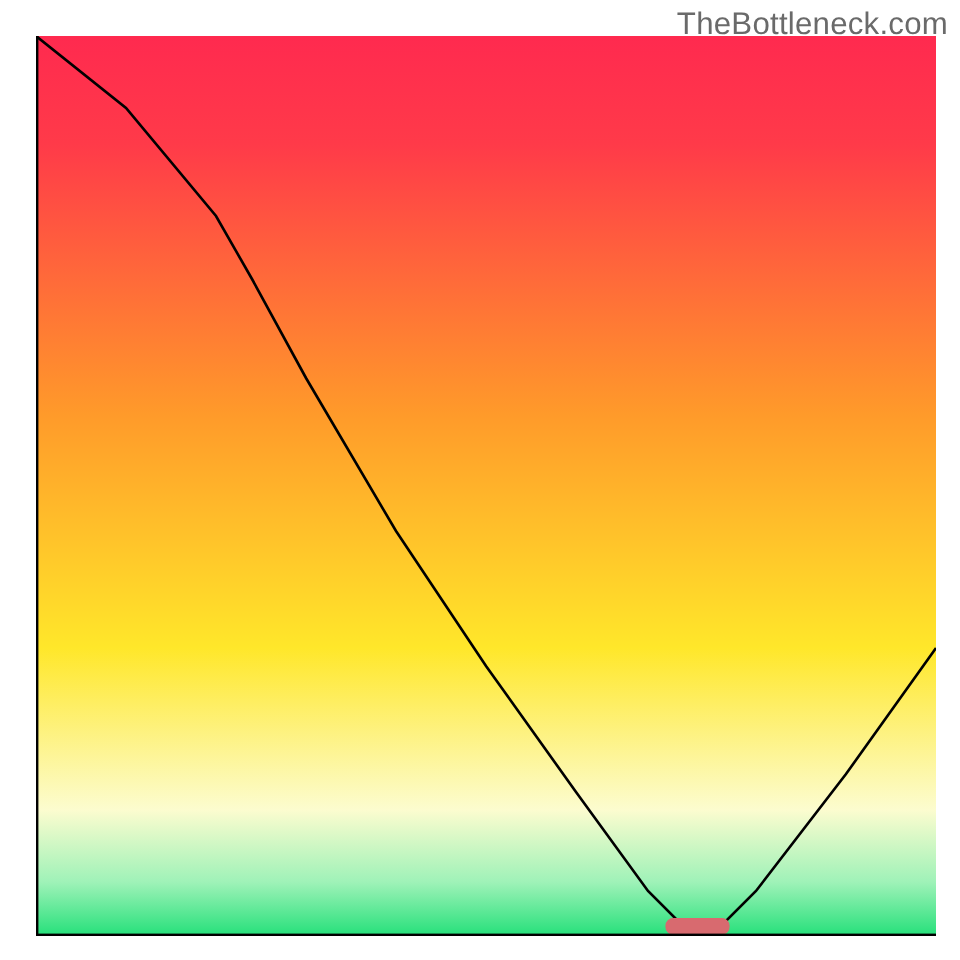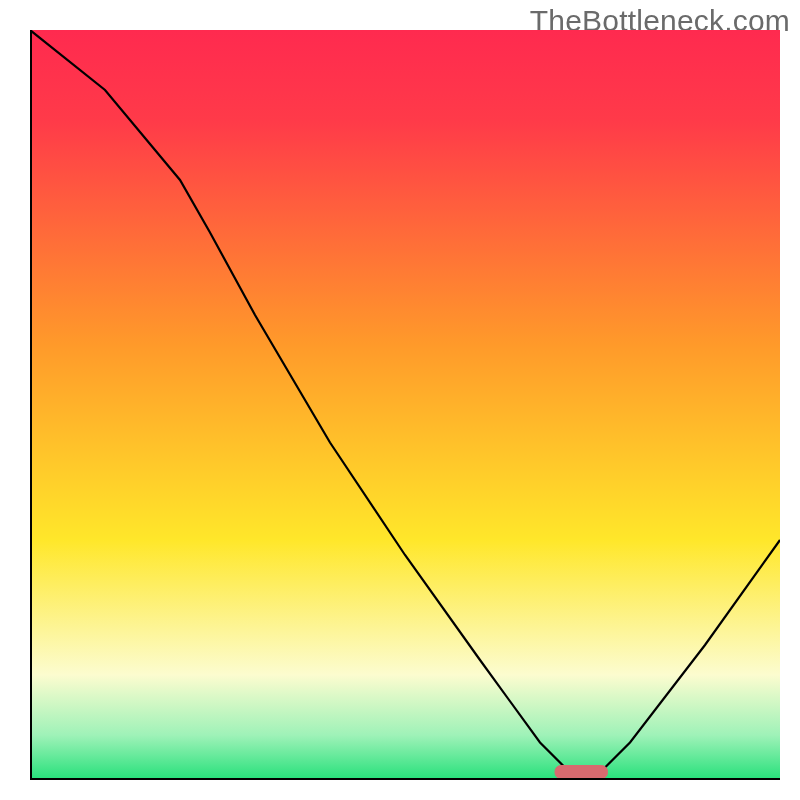--- a/index.html
+++ b/index.html
@@ -13,21 +13,21 @@
   }
   .canvas {
     position: relative;
     width: 800px;
     height: 800px;
   }
   .attribution {
     position: absolute;
     top: 4px;
     right: 10px;
-    font-size: 30px;
+    font-size: 26px;
     font-weight: 500;
     color: #6a6a6a;
     letter-spacing: 0.2px;
   }
   .plot-area {
     position: absolute;
     left: 30px;
     top: 30px;
     width: 750px;
     height: 750px;

